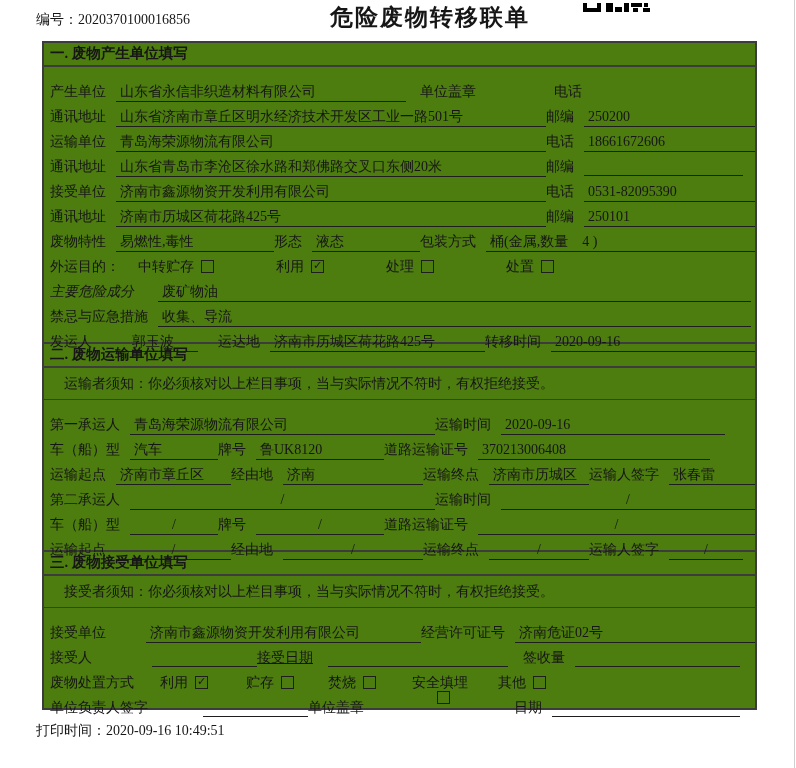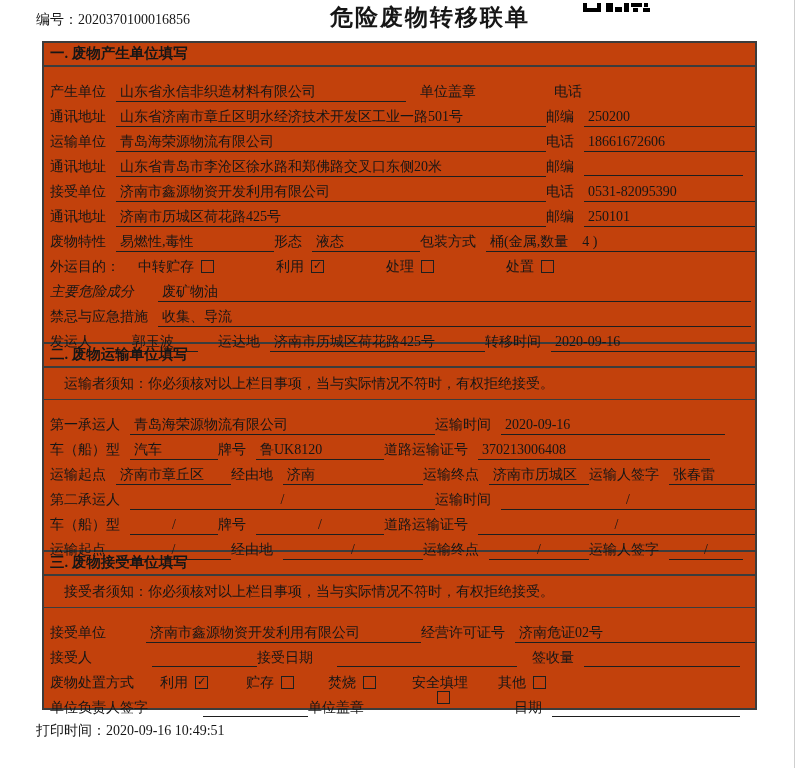--- a/index.html
+++ b/index.html
@@ -7,21 +7,21 @@
     width:796px;height:768px;background:#ffffff;color:#161616;
     font-family:"Liberation Serif","DejaVu Serif",serif;
     font-size:14px;position:relative;overflow:hidden;
   }
   .topbar{position:relative;height:41px;}
   .serial{position:absolute;left:36px;top:11px;white-space:nowrap;}
   .doc-title{position:absolute;left:330px;top:2px;font-size:23px;font-weight:bold;letter-spacing:2px;white-space:nowrap;}
   .qr{position:absolute;left:580px;top:0;}
   .form{
     position:absolute;left:42px;top:41px;width:715px;box-sizing:border-box;
-    border:2px solid #3c3c3c;background:#c2410c;
+    border:2px solid #3c3c3c;background:#4d7c0f;
   }
   .sec+.sec{border-top:2px solid #3c3c3c;}
   .sec-h{font-weight:bold;font-size:14.5px;padding:2px 6px 3px 6px;border-bottom:2px solid #3c3c3c;line-height:17px;}
   .notice{padding:0 20px;height:31px;line-height:31px;border-bottom:1.5px solid #3c3c3c;white-space:nowrap;}
   .row{display:flex;align-items:flex-start;height:25px;padding:16px 0 3px 6px;box-sizing:border-box;}
   .lab{white-space:nowrap;margin-right:10px;flex:0 0 auto;}
   .txt{white-space:nowrap;flex:0 0 auto;box-sizing:border-box;padding-left:14px;}
   .val{
     border-bottom:1px solid #1e1e1e;min-height:18px;line-height:18px;
     padding:0 4px;white-space:nowrap;flex:0 0 auto;box-sizing:border-box;
@@ -202,21 +202,21 @@
       <div class="notice">接受者须知：你必须核对以上栏目事项，当与实际情况不符时，有权拒绝接受。</div>
       <div class="row">
         <span class="lab" style="margin-right: 40px;">接受单位</span>
         <span class="val" style="width: 275px;">济南市鑫源物资开发利用有限公司</span>
         <span class="lab">经营许可证号</span>
         <span class="val fill">济南危证02号</span>
       </div>
       <div class="row">
         <span class="lab" style="margin-right: 60px;">接受人</span>
         <span class="val" style="width: 105px;"></span>
-        <span class="lab" style="margin-right: 24px;">接受日期</span>
+        <span class="lab" style="margin-right: 15px; text-decoration: underline;">接受日期</span>
         <span class="val" style="width: 180px; margin-right: 15px;"></span>
         <span class="lab">签收量</span>
         <span class="val fill" style="margin-right: 15px;"></span>
       </div>
       <div class="row">
         <span class="lab" style="margin-right: 26px;">废物处置方式</span>
         <span class="cbi" style="margin-right: 38px;">
           <span>利用</span>
           <span class="cb on">✓</span>
         </span>

